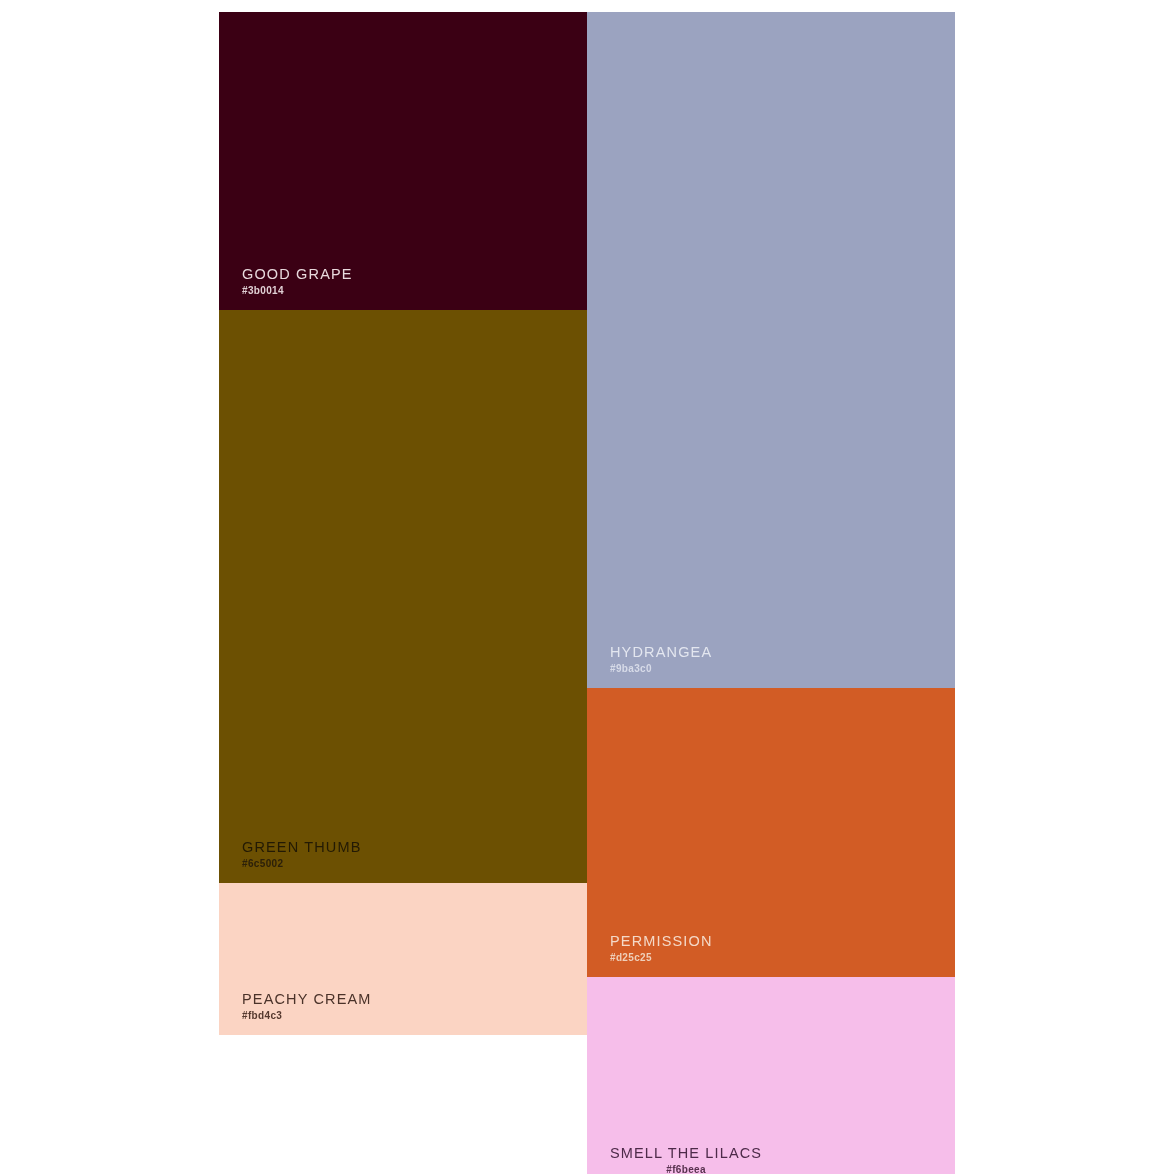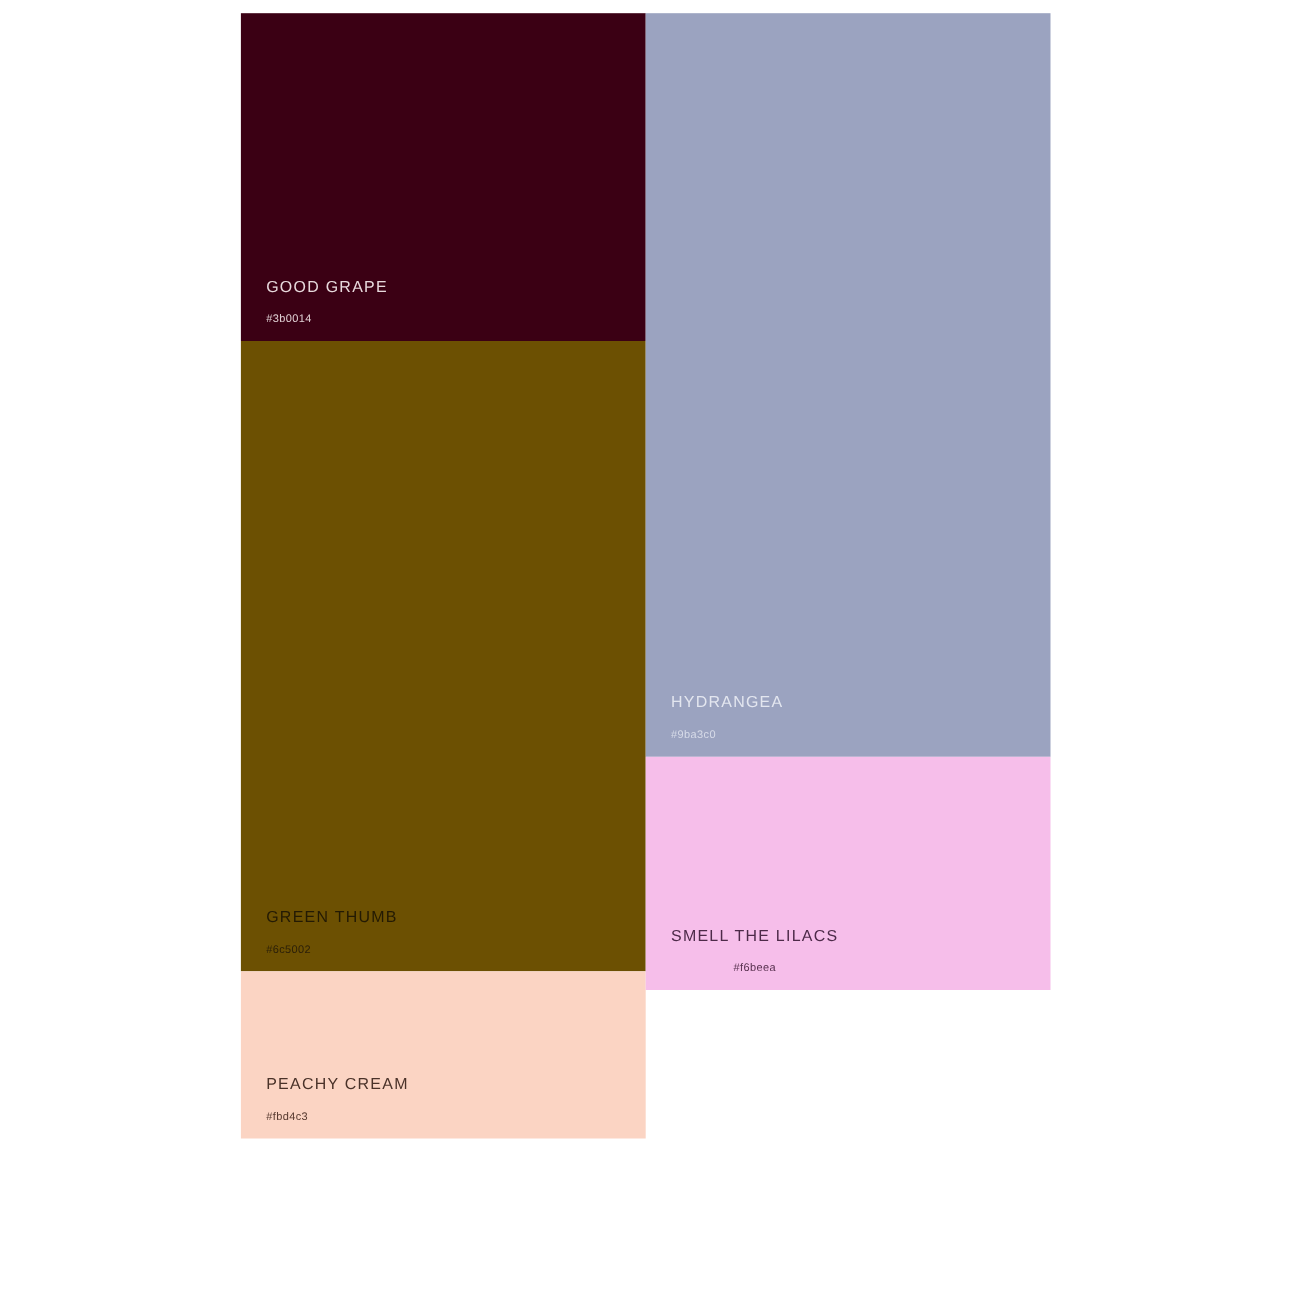--- a/index.html
+++ b/index.html
@@ -46,24 +46,24 @@
   .swatch-name {
     display: block;
     font-size: 14.5px;
     letter-spacing: 1.15px;
     font-weight: 400;
     white-space: nowrap;
   }
 
   .swatch-hex {
     display: block;
-    margin-top: 18px;
+    margin-top: 5px;
     font-size: 10px;
     letter-spacing: 0.35px;
-    font-weight: 400;
+    font-weight: 700;
     white-space: nowrap;
   }
 
   
   .caption-light .swatch-name { color: #e8d9dd; }
   .caption-light .swatch-hex  { color: #e0cfd4; }
 
   .caption-light-soft .swatch-name { color: #e3e6ef; }
   .caption-light-soft .swatch-hex  { color: #d7dbe8; }
 
@@ -112,20 +112,26 @@
 
   <div class="palette-column" id="column-right">
 
     <div class="swatch" id="swatch-hydrangea" style="background-color: rgb(155, 163, 192); height: 676px;">
       <div class="swatch-caption caption-light-soft">
         <span class="swatch-name">HYDRANGEA</span>
         <span class="swatch-hex">#9ba3c0</span>
       </div>
     </div>
 
+    <div class="swatch" id="swatch-permission" style="background-color: rgb(210, 92, 37); height: 289px;">
+      <div class="swatch-caption caption-light-warm">
+        <span class="swatch-name">PERMISSION</span>
+        <span class="swatch-hex">#d25c25</span>
+      </div>
+    </div>
 
     <div class="swatch" id="swatch-smell-the-lilacs" style="background-color: rgb(246, 190, 234); height: 212px;">
       <div class="swatch-caption caption-dark-plum">
         <span class="swatch-name">SMELL THE LILACS</span>
         <span class="swatch-hex">#f6beea</span>
       </div>
     </div>
 
   </div>
 

